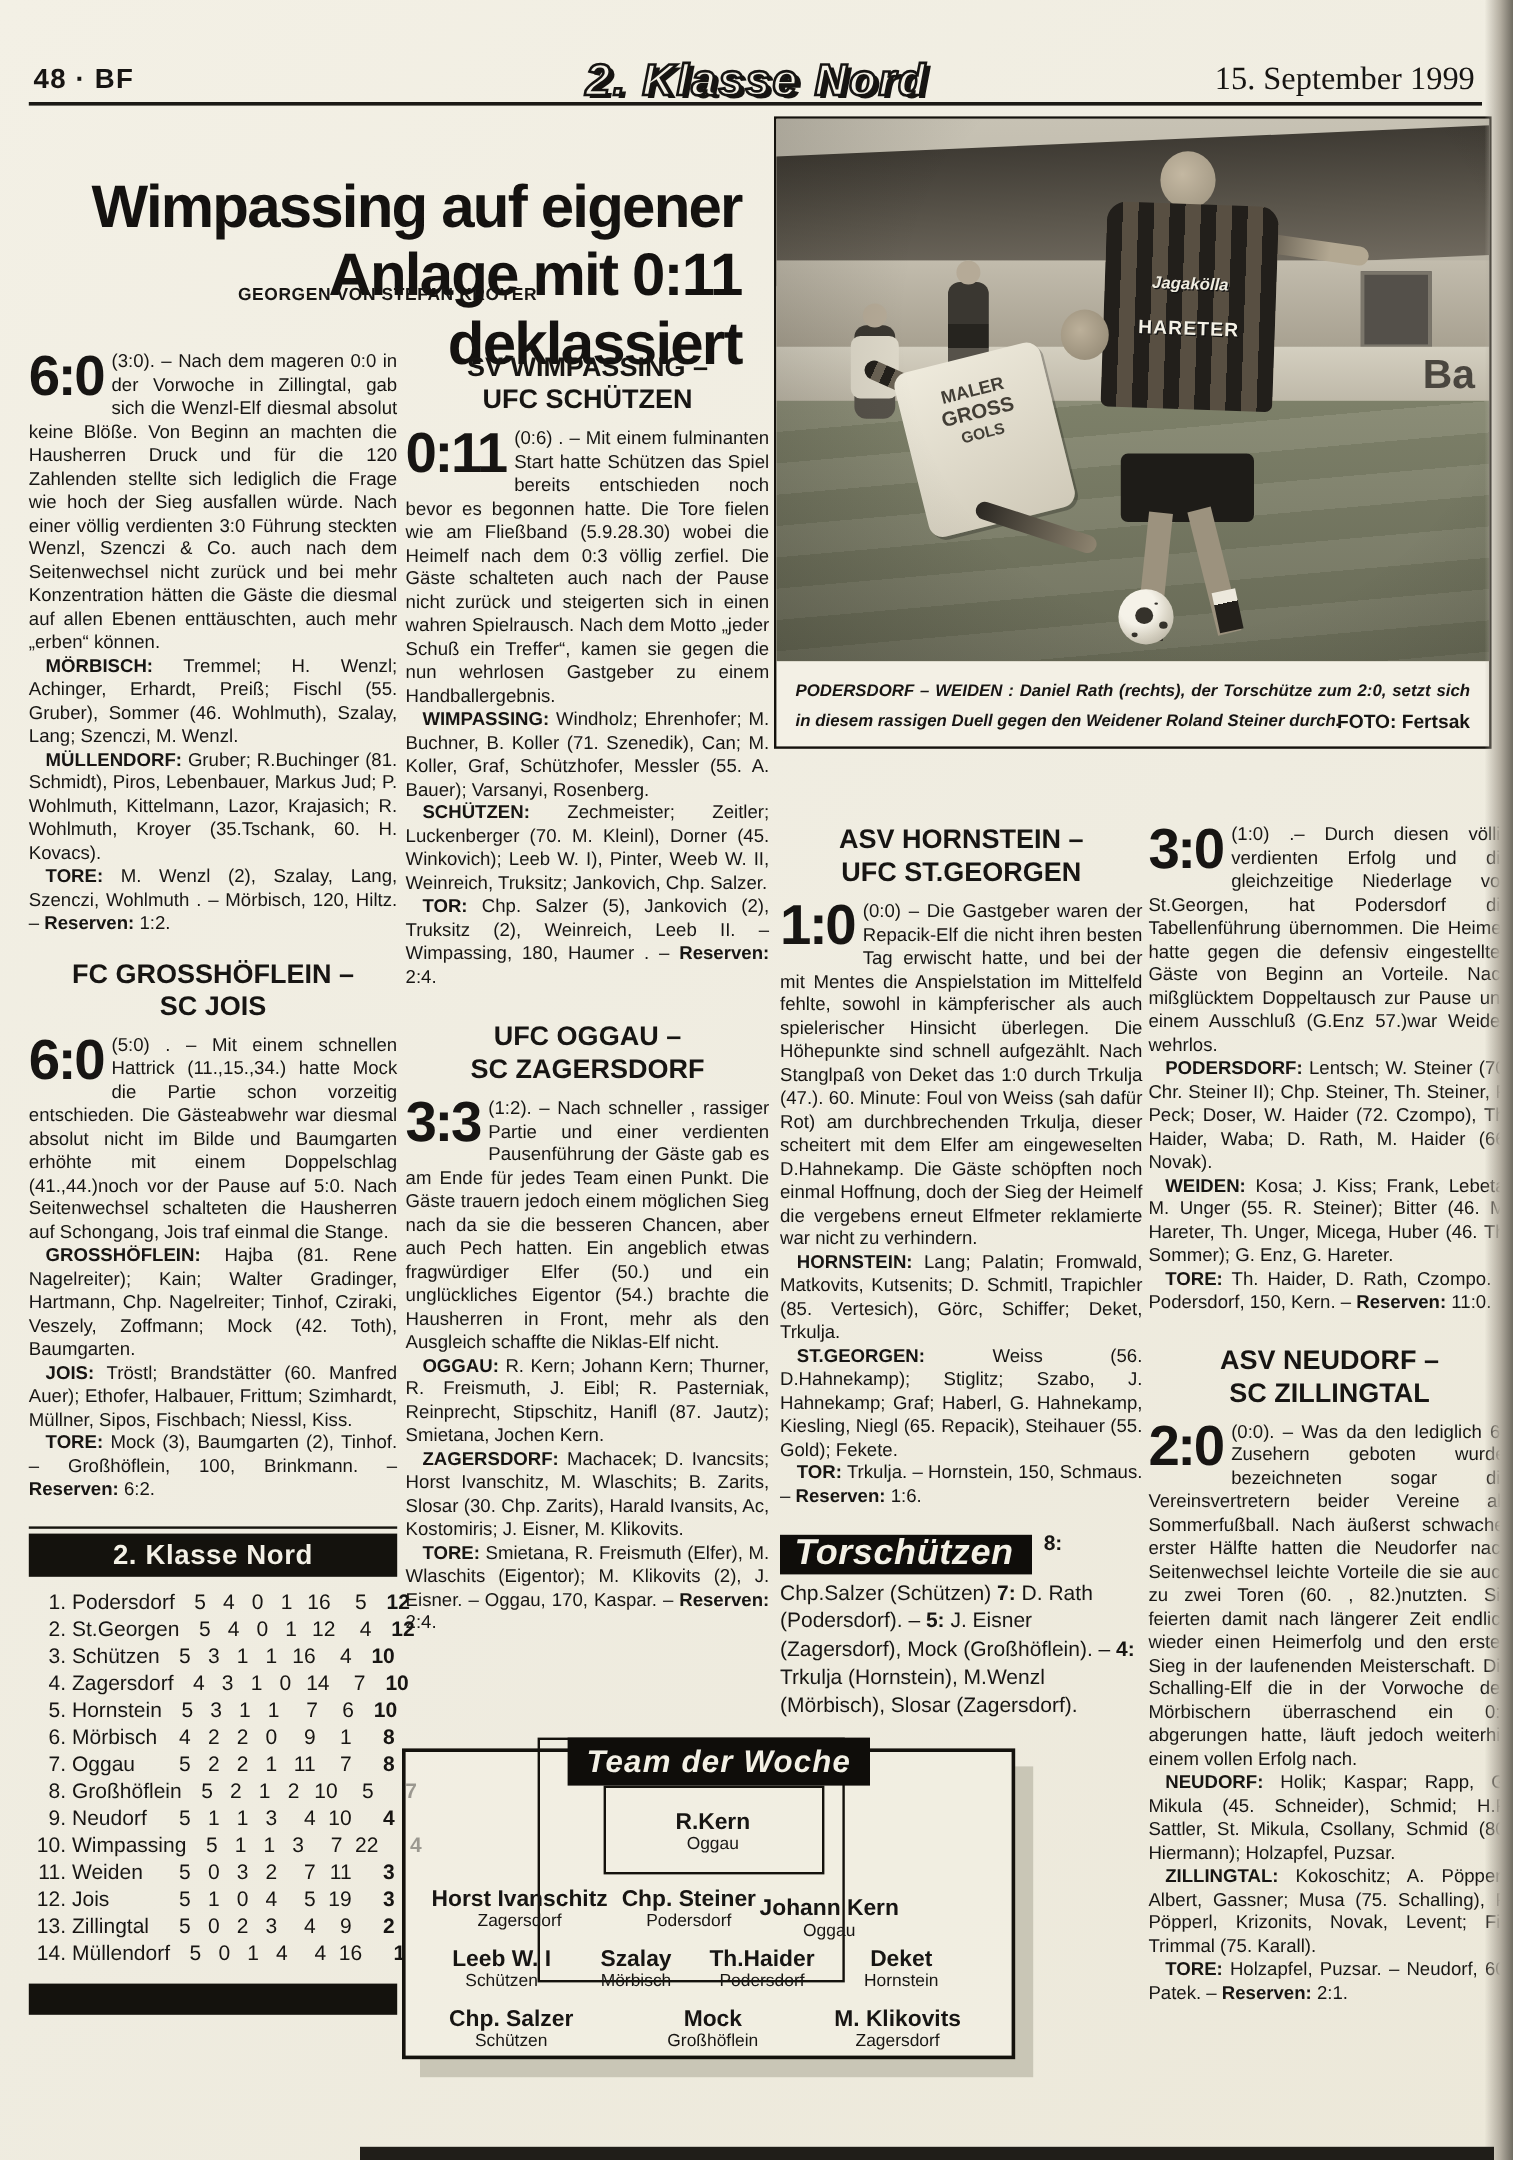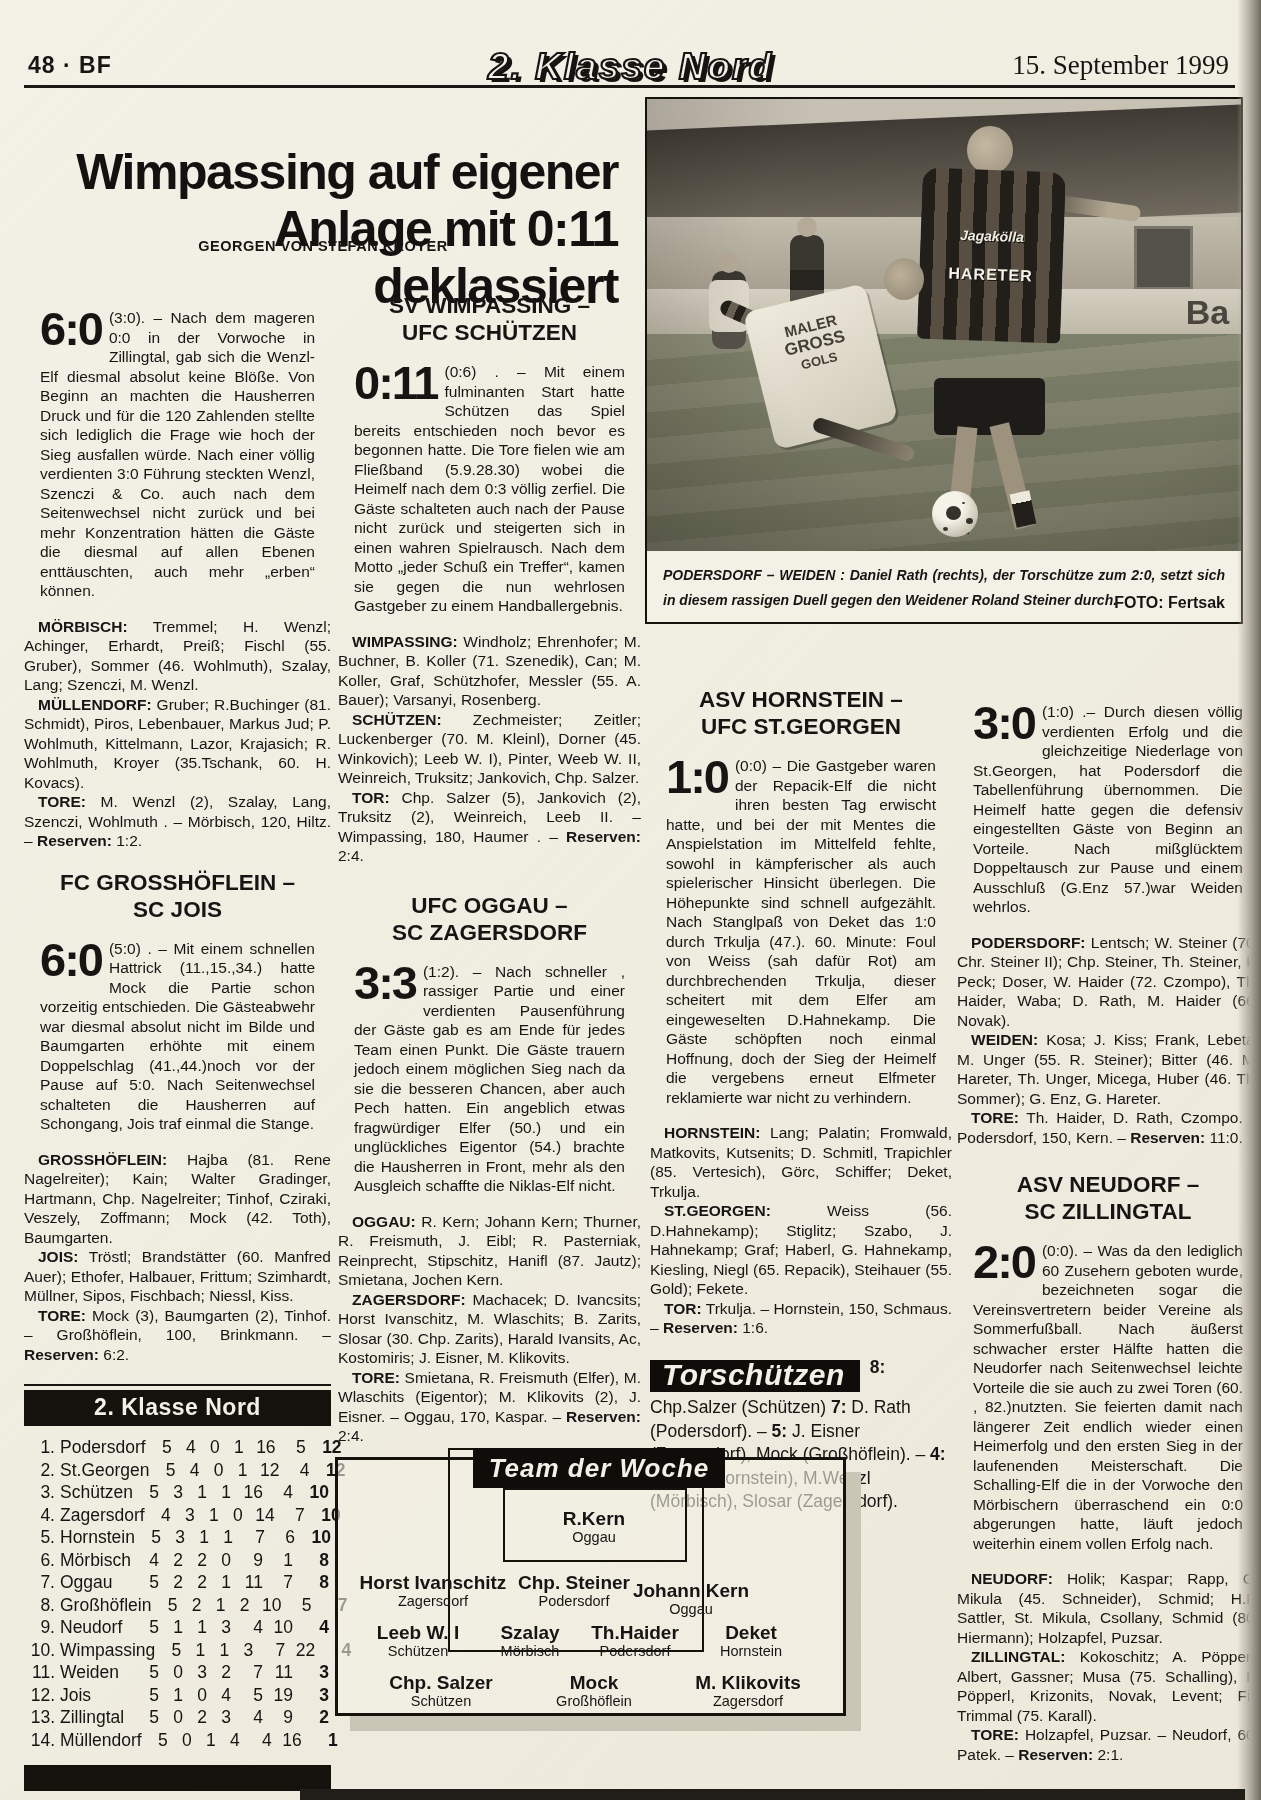--- a/index.html
+++ b/index.html
@@ -21,21 +21,21 @@
           font-size:14.5px;font-weight:bold;letter-spacing:.5px;}
   
   .col{position:absolute;top:292px;}
   .col1{left:24px;width:307px;}
   .col2{left:338px;width:303px;}
   .col3{left:650px;top:686px;width:302px;}
   .col4{left:957px;top:686px;width:302px;}
   .match-title{font-size:22.5px;line-height:27px;text-align:center;font-weight:bold;
                margin:18px 0 10px;letter-spacing:0;}
   .match-title.first{margin-top:0;}
-  .intro{margin:16px;text-align:justify;font-size:15.5px;line-height:19.5px;}
+  .intro{margin:0;text-align:justify;font-size:15.5px;line-height:19.5px;}
   .score{float:left;font-weight:bold;font-size:47px;line-height:38px;padding:2px 7px 0 0;letter-spacing:-2px;}
   .team-p{margin:0;text-align:justify;text-indent:14px;font-size:15.5px;line-height:19.5px;}
   .team-p b{font-weight:bold;}
   
   .league-table{margin-top:20px;}
   .lt-toprule{height:2px;background:#17150f;margin-bottom:4px;}
   .lt-header{background:#14120d;color:#f3f0e5;text-align:center;font-size:23px;
              font-weight:bold;padding:4px 0 5px;letter-spacing:.5px;}
   .lt-rows{padding:10px 2px 6px 2px;}
   .lt-row{display:grid;grid-template-columns:34px 1fr 26px 24px 24px 24px 32px 30px 36px;
@@ -525,21 +525,21 @@
       <div class="tw-player" style=";left:297px;top:162px">
         <div class="tw-name">Th.Haider</div>
         <div class="tw-club">Podersdorf</div>
       </div>
 
       <div class="tw-player" style=";left:413px;top:162px">
         <div class="tw-name">Deket</div>
         <div class="tw-club">Hornstein</div>
       </div>
 
-      <div class="tw-player" style=";left:103px;top:212px">
+      <div class="tw-player" style=";left:88px;top:212px">
         <div class="tw-name">Chp. Salzer</div>
         <div class="tw-club">Schützen</div>
       </div>
 
       <div class="tw-player" style=";left:256px;top:212px">
         <div class="tw-name">Mock</div>
         <div class="tw-club">Großhöflein</div>
       </div>
 
       <div class="tw-player" style=";left:410px;top:212px">

